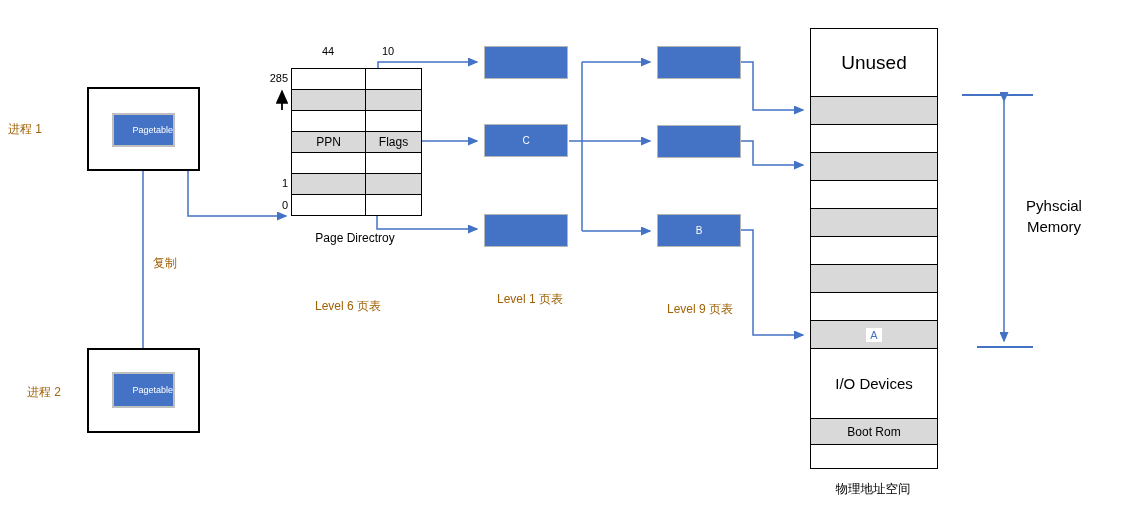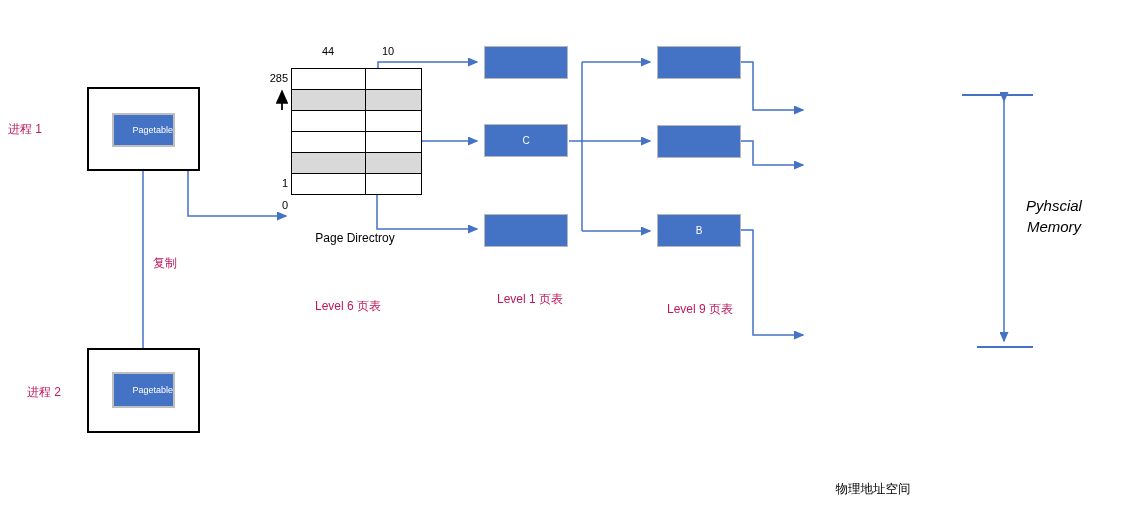--- a/index.html
+++ b/index.html
@@ -1,21 +1,21 @@
 <!DOCTYPE html>
 <html><head>
 <meta charset="utf-8">
 <style>
   html,body{margin:0;padding:0;background:#fff;}
   #canvas{
     position:relative;width:1132px;height:521px;background:#fff;overflow:hidden;
     font-family:"Liberation Sans","DejaVu Sans",sans-serif;color:#000;
   }
   .abs{position:absolute;}
-  .blue{color:#be185d;}
+  .blue{color:#a16207;}
   .lbl{font-size:12px;white-space:nowrap;}
   .ctr{text-align:center;}
   svg.wires{position:absolute;left:0;top:0;width:1132px;height:521px;pointer-events:none;}
 
   
   .proc-box{border:2px solid #000;background:#fff;box-sizing:border-box;}
   .pt-box{background:#4472C4;border:2px solid #BFBFBF;box-sizing:border-box;
           color:#fff;font-size:9px;display:flex;align-items:center;justify-content:flex-end;}
 
   
@@ -114,20 +114,28 @@
         <div class="pd-c2"></div>
       </div>
     <div class="pd-row g">
         <div class="pd-c1"></div>
         <div class="pd-c2"></div>
       </div>
     <div class="pd-row">
         <div class="pd-c1"></div>
         <div class="pd-c2"></div>
       </div>
+    <div class="pd-row g">
+      <div class="pd-c1">
+          <span>PPN</span>
+        </div>
+      <div class="pd-c2">
+          <span>Flags</span>
+        </div>
+    </div>
     <div class="pd-row">
         <div class="pd-c1"></div>
         <div class="pd-c2"></div>
       </div>
     <div class="pd-row g">
         <div class="pd-c1"></div>
         <div class="pd-c2"></div>
       </div>
     <div class="pd-row">
         <div class="pd-c1"></div>
@@ -144,17 +152,40 @@
   <div class="abs lv-box" style="left:484px;top:214px;"></div>
   <span class="abs lbl blue ctr" style="left:470px;top:291px;width:120px;">Level 1 页表</span>
 
   <div class="abs lv-box" style="left:657px;top:46px;"></div>
   <div class="abs lv-box" style="left:657px;top:125px;"></div>
   <div class="abs lv-box" style="left:657px;top:214px;">
     <span>B</span>
   </div>
   <span class="abs lbl blue ctr" style="left:640px;top:301px;width:120px;">Level 9 页表</span>
 
+  <div class="abs pm">
+    <div class="sec-unused">
+      <span>Unused</span>
+    </div>
+    <div class="stripe g"></div>
+    <div class="stripe"></div>
+    <div class="stripe g"></div>
+    <div class="stripe"></div>
+    <div class="stripe g"></div>
+    <div class="stripe"></div>
+    <div class="stripe g"></div>
+    <div class="stripe"></div>
+    <div class="stripe g">
+      <span class="a-chip">A</span>
+    </div>
+    <div class="sec-io">
+      <span>I/O Devices</span>
+    </div>
+    <div class="sec-boot g">
+      <span>Boot Rom</span>
+    </div>
+    <div class="sec-pad"></div>
+  </div>
   <span class="abs lbl ctr" style="left:813px;top:481px;width:120px;font-size:12.5px;">物理地址空间</span>
 
-  <div class="abs side-label" style="left:1008px;top:195px;width:92px;font-style:italic;">Pyhscial Memory</div>
+  <div class="abs side-label" style="left:1008px;top:195px;width:92px;">Pyhscial Memory</div>
 
 </div>
 
 </body></html>

